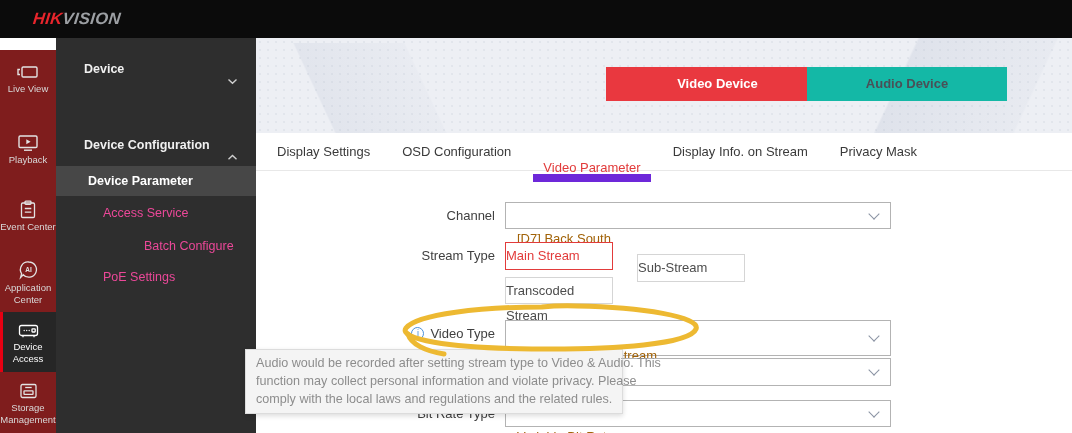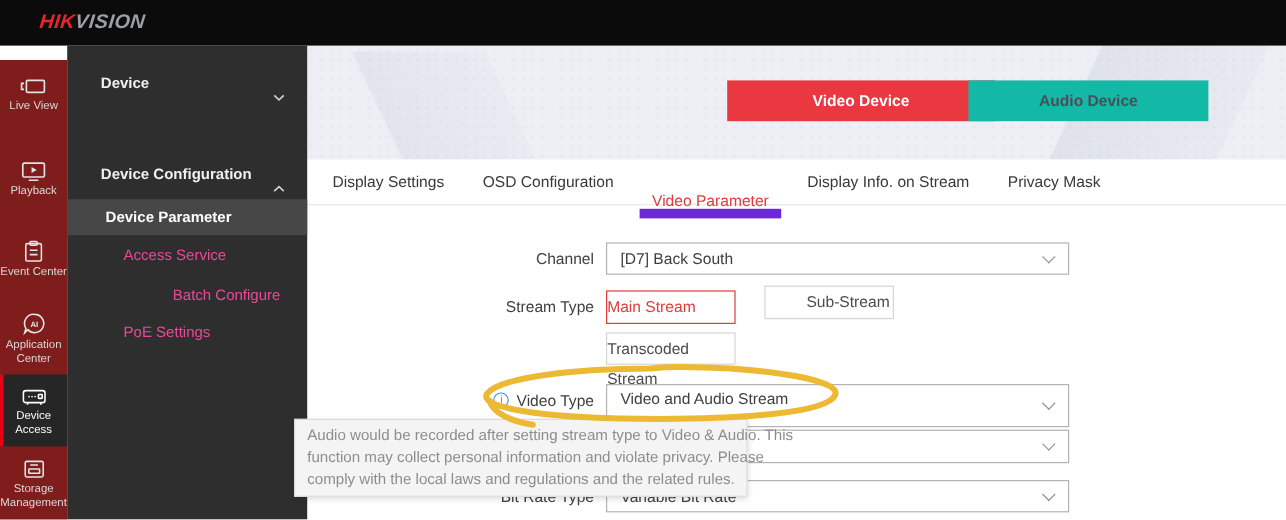--- a/index.html
+++ b/index.html
@@ -43,21 +43,21 @@
   .dev-tab.audio { left:551px; width:200px; background:#14b8a6; color:#4a4f57; }
 
   .subtabs { position:absolute; left:0; top:95px; width:816px; height:38px; background:#fff; border-bottom:1px solid #e8e8e8;
              display:flex; padding-left:21px; gap:32px; font-size:13px; color:#3a3a3a; }
   .subtab { line-height:37px; height:32px; cursor:pointer; white-space:nowrap; }
   .subtab.active { color:#e23b3b; border-bottom:8px solid #6d28d9; padding:0 10px; margin:17px -10px; line-height:35px; }
 
   
   .flabel { position:absolute; left:0; width:239px; text-align:right; font-size:13px; color:#404040; }
   .dd { position:absolute; left:249px; width:386px; border:1px solid #b3b3b3; background:#fff; cursor:pointer; }
-  .dd .val { display:block; padding-left:11px; font-size:13px; color:#404040; white-space:nowrap; overflow:hidden; }
+  .dd .val { display:block; padding-left:11px; font-size:13px; color:#a16207; white-space:nowrap; overflow:hidden;margin-top:23px; }
   .chev { position:absolute; right:12px; top:50%; width:8px; height:8px; margin-top:-6px;
           border-right:1.6px solid #8a93a3; border-bottom:1.6px solid #8a93a3; transform:rotate(45deg); }
   .btn { position:absolute; height:28px; width:108px; line-height:26px; font-size:13px;
          border:1px solid #d5d5d5; color:#4c4c4c; background:#fff; cursor:pointer; }
   .btn.sel { border-color:#e23b3b; color:#e23b3b; }
   .info-ic { display:inline-block; width:13px; height:13px; border:1px solid #4a90d9; border-radius:50%;
              color:#4a90d9; font-size:9px; line-height:11px; text-align:center; font-style:normal; cursor:pointer; }
 
   
   #tooltip { position:absolute; left:245px; top:349px; width:378px; background:#f4f4f4; border:1px solid #dcdcdc;
@@ -201,21 +201,21 @@
   </div>
 
   <div class="flabel" style="top:164px; line-height:27px;">Channel</div>
   <div class="dd" style="top:164px; height:27px;">
     <span class="val" style="line-height:25px;">[D7] Back South</span>
     <span class="chev"></span>
   </div>
 
   <div class="flabel" style="top:204px; line-height:28px;">Stream Type</div>
   <div class="btn sel" style="left:249px; top:204px;">Main Stream</div>
-  <div class="btn" style="left:381px; top:200px;padding-left:34px;">Sub-Stream</div>
+  <div class="btn" style="left:381px; top:216px;">Sub-Stream</div>
   <div class="btn" style="left:249px; top:239px; height:27px; line-height:25px;">Transcoded Stream</div>
 
   <div class="flabel" style="top:282px; height:26px; display:flex; justify-content:flex-end; align-items:center; gap:6px;">
     <span class="info-ic">i</span>
     <span>Video Type</span>
   </div>
   <div class="dd" style="top:282px; height:36px;">
     <span class="val" style="line-height:24px;">Video and Audio Stream</span>
     <span class="chev"></span>
   </div>

